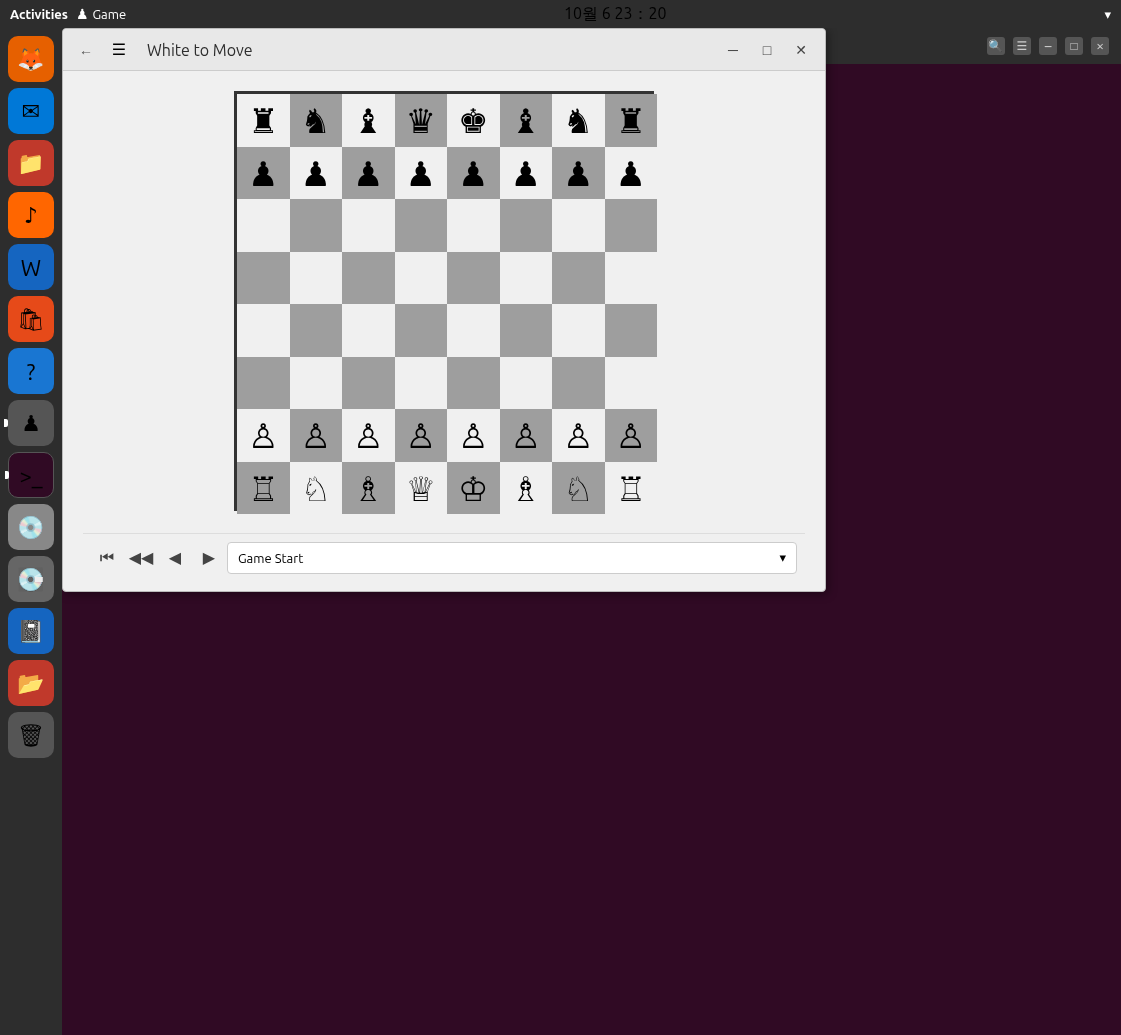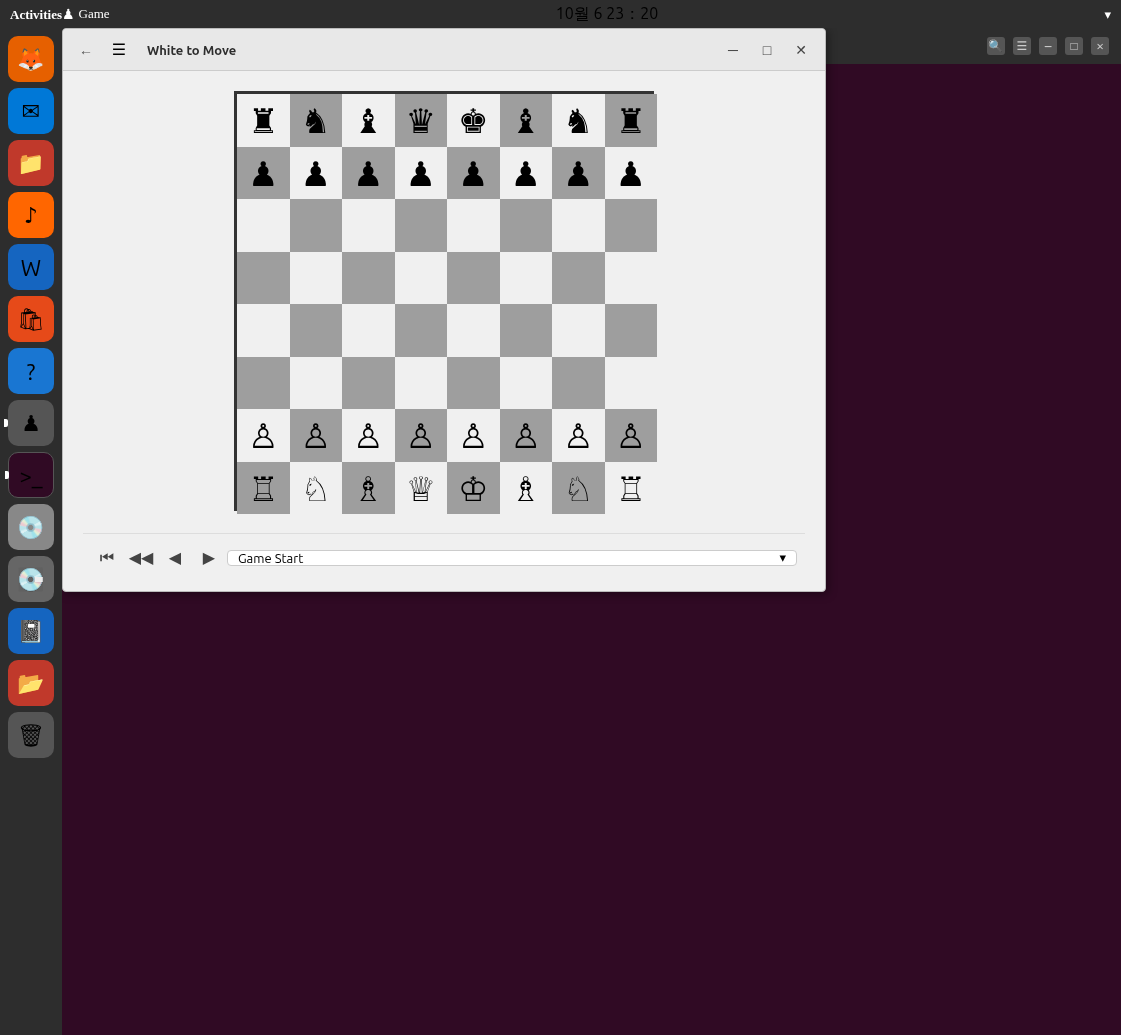--- a/index.html
+++ b/index.html
@@ -19,23 +19,22 @@
       height: 28px;
       background: #2d2d2d;
       display: flex;
       align-items: center;
       justify-content: space-between;
       padding: 0 10px;
       z-index: 100;
     }
     .topbar-left {
       display: flex;
-      align-items: flex-end;
-      gap: 0;
-      font-family: Liberation Serif, serif;
+      align-items: center;
+      gap: 8px;
     }
     .topbar-activities {
       color: #fff;
       font-size: 13px;
       font-weight: bold;
       cursor: pointer;
     }
     .topbar-chess {
       color: #fff;
       font-size: 13px;
@@ -202,22 +201,22 @@
       background: transparent;
       display: flex;
       align-items: center;
       justify-content: center;
       font-size: 14px;
       color: #555;
       cursor: pointer;
       border: none;
     }
     .chess-titlebar-title {
-      font-size: 13px;
-      font-weight: bold;
+      font-size: 16px;
+      font-weight: normal;
       color: #2d2d2d;
       margin-left: 8px;
     }
     .chess-titlebar-btns {
       display: flex;
       gap: 6px;
     }
     .chess-win-btn {
       width: 28px;
       height: 28px;
@@ -297,21 +296,21 @@
       border: none;
       display: flex;
       align-items: center;
       justify-content: center;
       font-size: 16px;
       color: #444;
       cursor: pointer;
     }
     .chess-nav-dropdown {
       flex: 1;
-      height: 16px;
+      height: 32px;
       border: 1px solid #ccc;
       border-radius: 4px;
       background: #fff;
       display: flex;
       align-items: center;
       justify-content: space-between;
       padding: 0 10px;
       font-size: 13px;
       cursor: pointer;
     }

